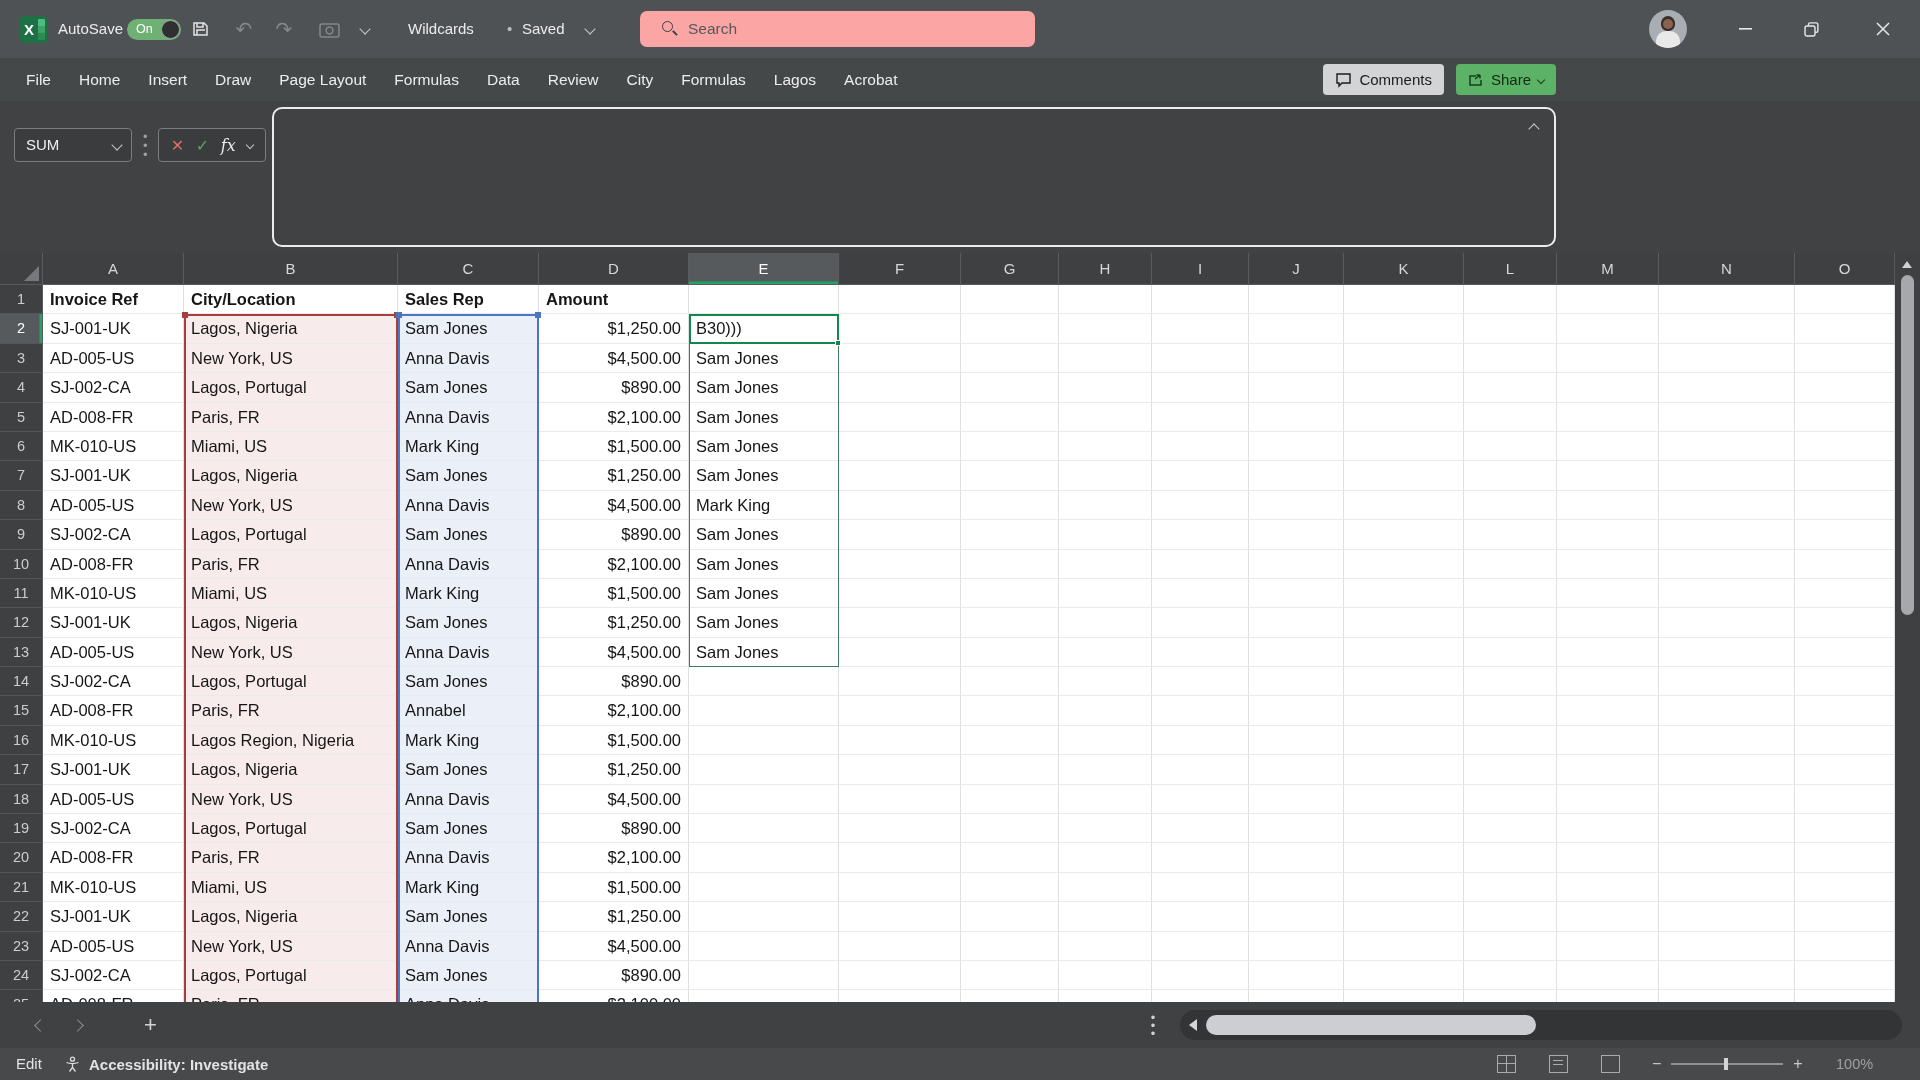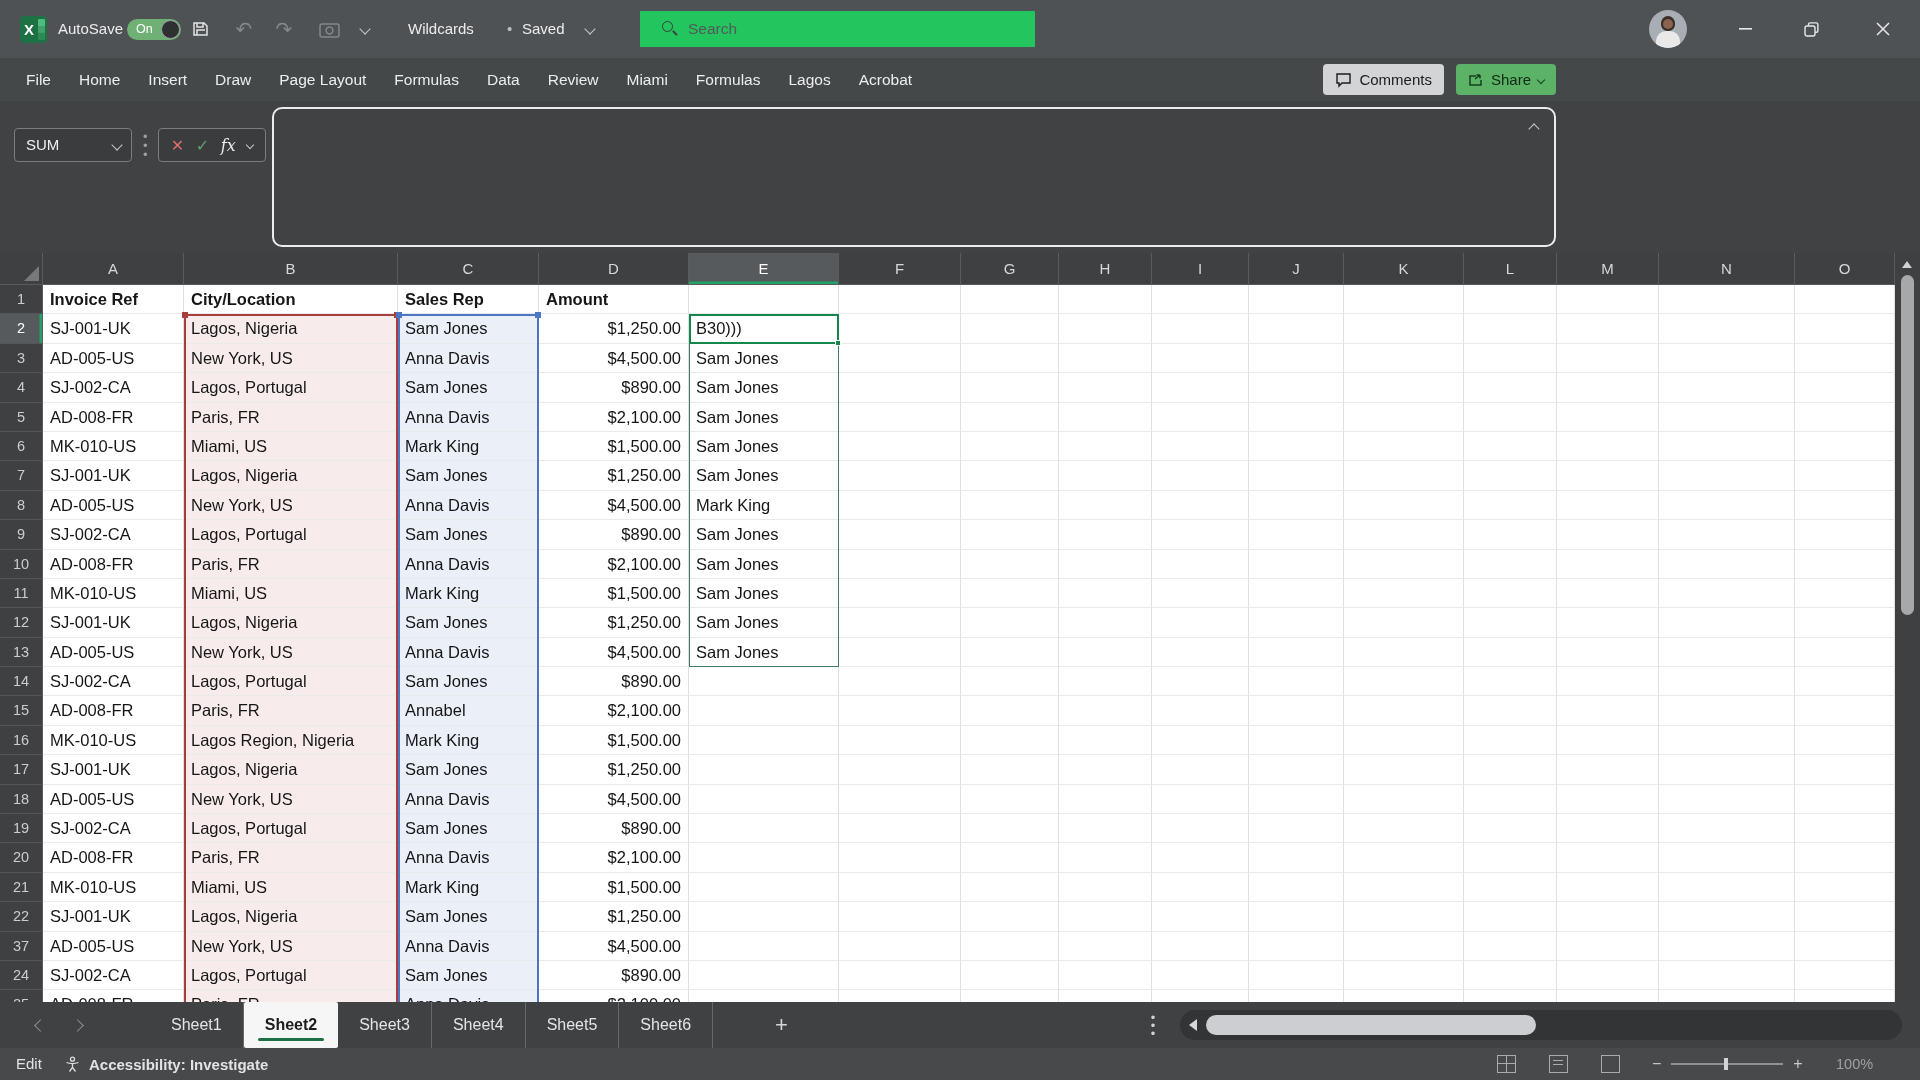--- a/index.html
+++ b/index.html
@@ -10,21 +10,21 @@
   #titlebar { position:absolute; left:0; top:0; width:1920px; height:58px; background:#4f5255; color:#e8e9ea; }
   #xl-icon { position:absolute; left:20px; top:16px; width:27px; height:27px; background:#1e7145; border-radius:4px; }
   #xl-icon .xl-x { position:absolute; left:0; top:0; width:18px; height:27px; color:#fff; font-weight:bold; font-size:15px; text-align:center; line-height:27px; }
   #xl-icon .xl-grid { position:absolute; right:2px; top:3px; width:7px; height:21px; background:linear-gradient(#4fbd7e 0 32%, #1e7145 32% 34%, #3fa06a 34% 66%, #1e7145 66% 68%, #2c8a55 68% 100%); border-radius:1px; }
   .tb-label { position:absolute; top:0; height:58px; line-height:58px; font-size:15px; color:#ececed; }
   #autosave-toggle { position:absolute; left:127px; top:19px; width:54px; height:21px; background:#6fb074; border-radius:11px; }
   #autosave-toggle .on-txt { position:absolute; left:9px; top:0; line-height:21px; font-size:12.5px; color:#fff; }
   #autosave-toggle .knob { position:absolute; right:1px; top:1px; width:19px; height:19px; border-radius:50%; background:#2e3031; border:1.5px solid #9aa0a3; }
   .tb-icon { position:absolute; top:0; height:58px; display:flex; align-items:center; justify-content:center; }
   .dimglyph { color:#85878a; font-size:20px; }
-  #search-box { position:absolute; left:640px; top:11px; width:395px; height:36px; background:#22c55e; border-radius:0; }
+  #search-box { position:absolute; left:640px; top:11px; width:395px; height:36px; background:#fca5a5; border-radius:7px; }
   #search-box .mag { position:absolute; left:22px; top:10px; width:11px; height:11px; border:1.8px solid #3c3e40; border-radius:50%; }
   #search-box .mag::after { content:""; position:absolute; left:9px; top:10px; width:6px; height:1.8px; background:#3c3e40; transform:rotate(45deg); }
   #search-box .ph { position:absolute; left:48px; top:0; line-height:36px; font-size:15.5px; color:#56585a; }
   .chev { display:inline-block; width:8px; height:8px; border-right:1.6px solid #c6c8ca; border-bottom:1.6px solid #c6c8ca; transform:rotate(45deg); }
   .chev.up { transform:rotate(-135deg); }
   #avatar { position:absolute; left:1649px; top:10px; width:38px; height:38px; border-radius:50%; background:#a9aeb4; overflow:hidden; }
   #avatar .head { position:absolute; left:12px; top:6px; width:14px; height:15px; border-radius:50% 50% 45% 45%; background:#3a2e28; }
   #avatar .face { position:absolute; left:14px; top:9px; width:10px; height:10px; border-radius:50%; background:#8a6450; }
   #avatar .body { position:absolute; left:7px; top:21px; width:24px; height:18px; border-radius:10px 10px 0 0; background:#e9e9ea; }
   .winbtn { position:absolute; top:0; width:46px; height:58px; display:flex; align-items:center; justify-content:center; color:#e6e7e8; }
@@ -175,21 +175,21 @@
   <div style="width:12px"></div>
   <div id="ribbon-tabs" style="display:flex">
       <div class="ribbon-tab">File</div>
       <div class="ribbon-tab">Home</div>
       <div class="ribbon-tab">Insert</div>
       <div class="ribbon-tab">Draw</div>
       <div class="ribbon-tab">Page Layout</div>
       <div class="ribbon-tab">Formulas</div>
       <div class="ribbon-tab">Data</div>
       <div class="ribbon-tab">Review</div>
-      <div class="ribbon-tab">Miami</div>
+      <div class="ribbon-tab">City</div>
       <div class="ribbon-tab">Formulas</div>
       <div class="ribbon-tab">Lagos</div>
       <div class="ribbon-tab">Acrobat</div>
     </div>
   <div id="ribbon-right">
     <div class="pillbtn" id="comments-btn">
       <svg width="17" height="16" viewBox="0 0 17 16" fill="none" stroke="#1c1c1c" stroke-width="1.4">
         <path d="M2 2 h13 v9 h-8 l-3 3 v-3 h-2 z"></path>
       </svg>
       <span>Comments</span>
@@ -634,21 +634,21 @@
         <div class="cell" style="width: 93px;"></div>
         <div class="cell" style="width: 97px;"></div>
         <div class="cell" style="width: 95px;"></div>
         <div class="cell" style="width: 120px;"></div>
         <div class="cell" style="width: 93px;"></div>
         <div class="cell" style="width: 102px;"></div>
         <div class="cell" style="width: 136px;"></div>
         <div class="cell" style="width: 100px;"></div>
       </div>
       <div class="grow">
-        <div class="gutter">37</div>
+        <div class="gutter">23</div>
         <div class="cell" style="width: 141px;">AD-005-US</div>
         <div class="cell b-tint" style="width: 214px;">New York, US</div>
         <div class="cell c-tint" style="width: 141px;">Anna Davis</div>
         <div class="cell amount" style="width: 150px;">$4,500.00</div>
         <div class="cell" style="width: 150px;"></div>
         <div class="cell" style="width: 122px;"></div>
         <div class="cell" style="width: 98px;"></div>
         <div class="cell" style="width: 93px;"></div>
         <div class="cell" style="width: 97px;"></div>
         <div class="cell" style="width: 95px;"></div>
@@ -711,28 +711,20 @@
     </div>
   <div id="vscroll">
     <span class="uptri"></span>
     <span class="thumb"></span>
   </div>
 </div>
 
 <div id="tabbar">
   <span class="navchev left"></span>
   <span class="navchev right"></span>
-  <div id="sheettabs">
-      <div class="sheettab">Sheet1</div>
-      <div class="sheettab active">Sheet2<span class="underline"></span></div>
-      <div class="sheettab">Sheet3</div>
-      <div class="sheettab">Sheet4</div>
-      <div class="sheettab">Sheet5</div>
-      <div class="sheettab">Sheet6</div>
-    </div>
   <span id="addsheet">+</span>
   <div id="tab-kebab">•<br>•<br>•</div>
   <div id="hscroll">
     <span class="larr"></span>
     <span class="thumb"></span>
   </div>
 </div>
 
 <div id="statusbar">
   <span id="status-mode">Edit</span>

